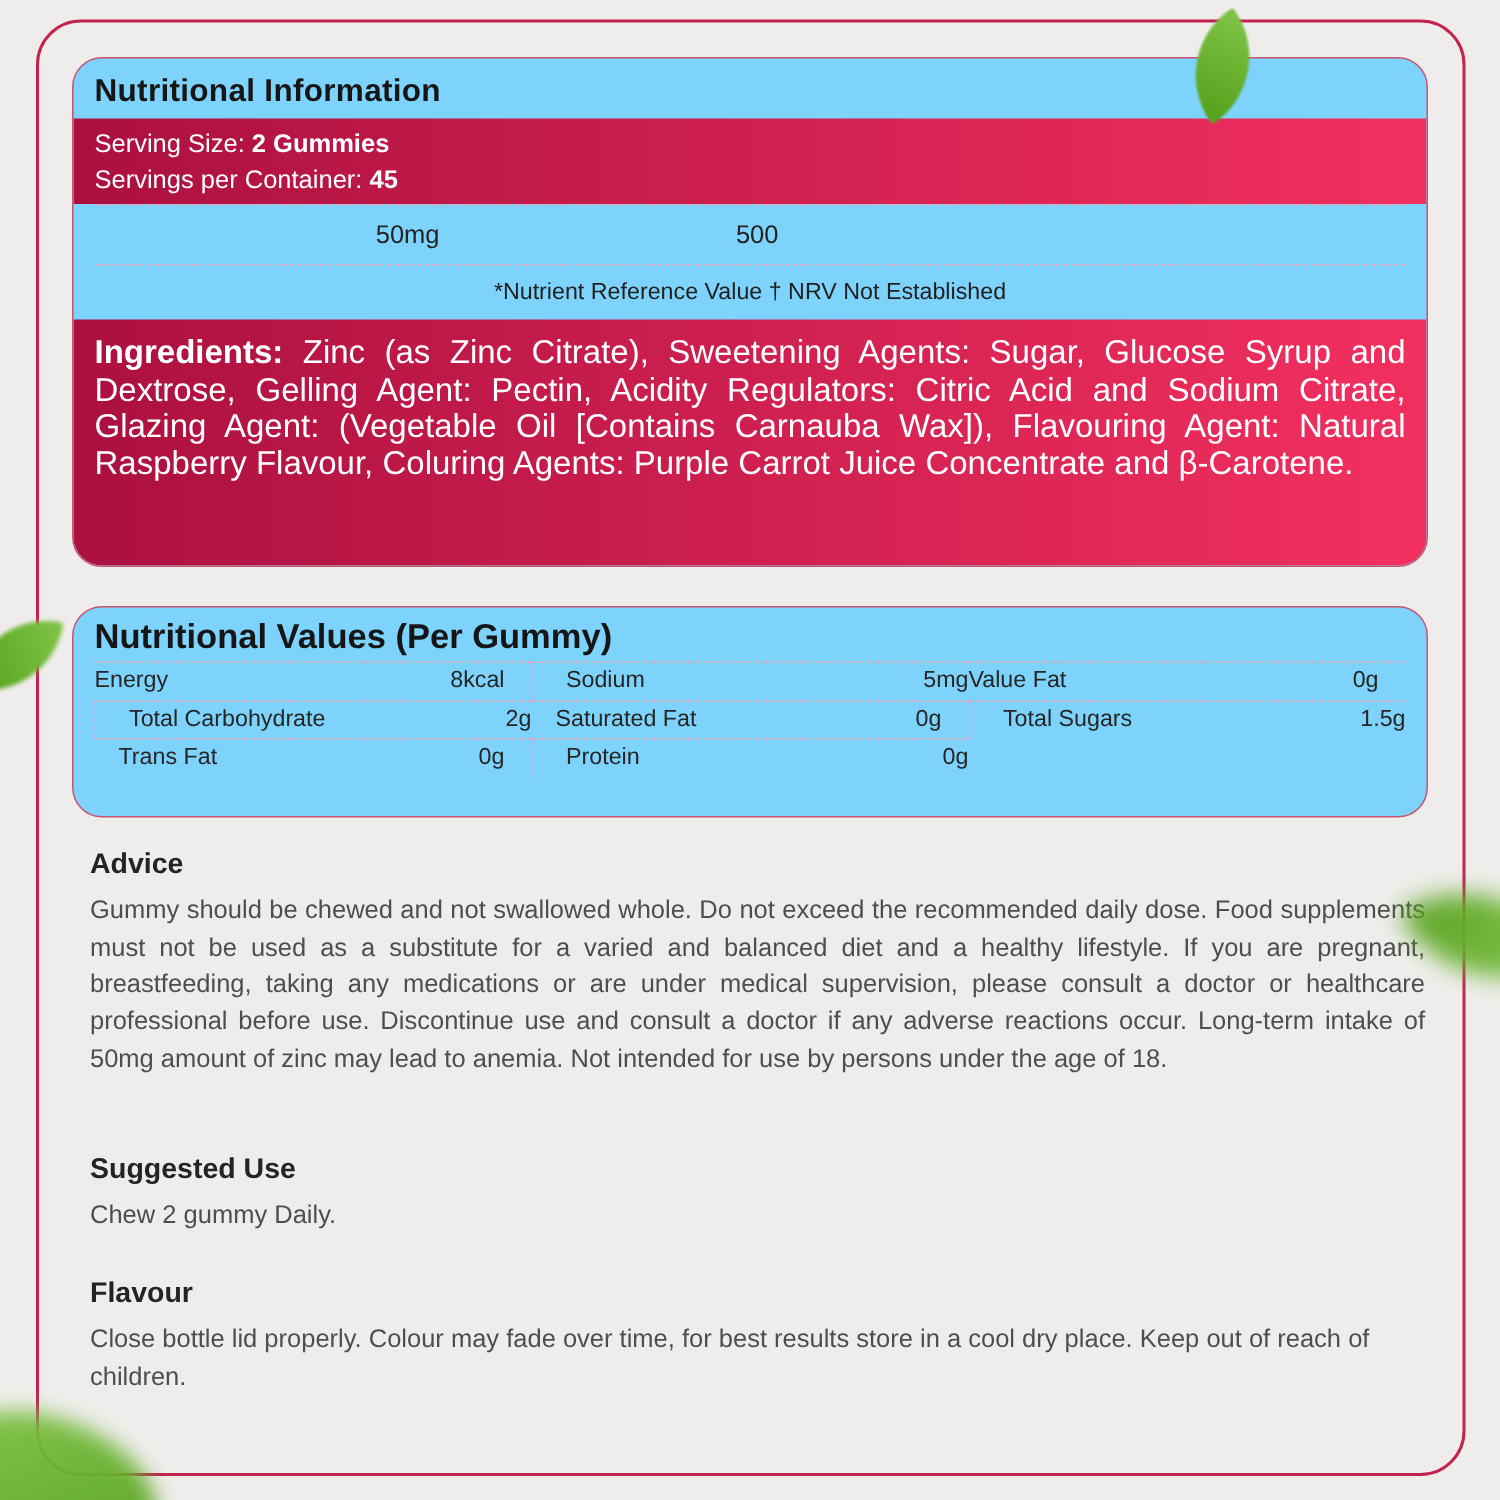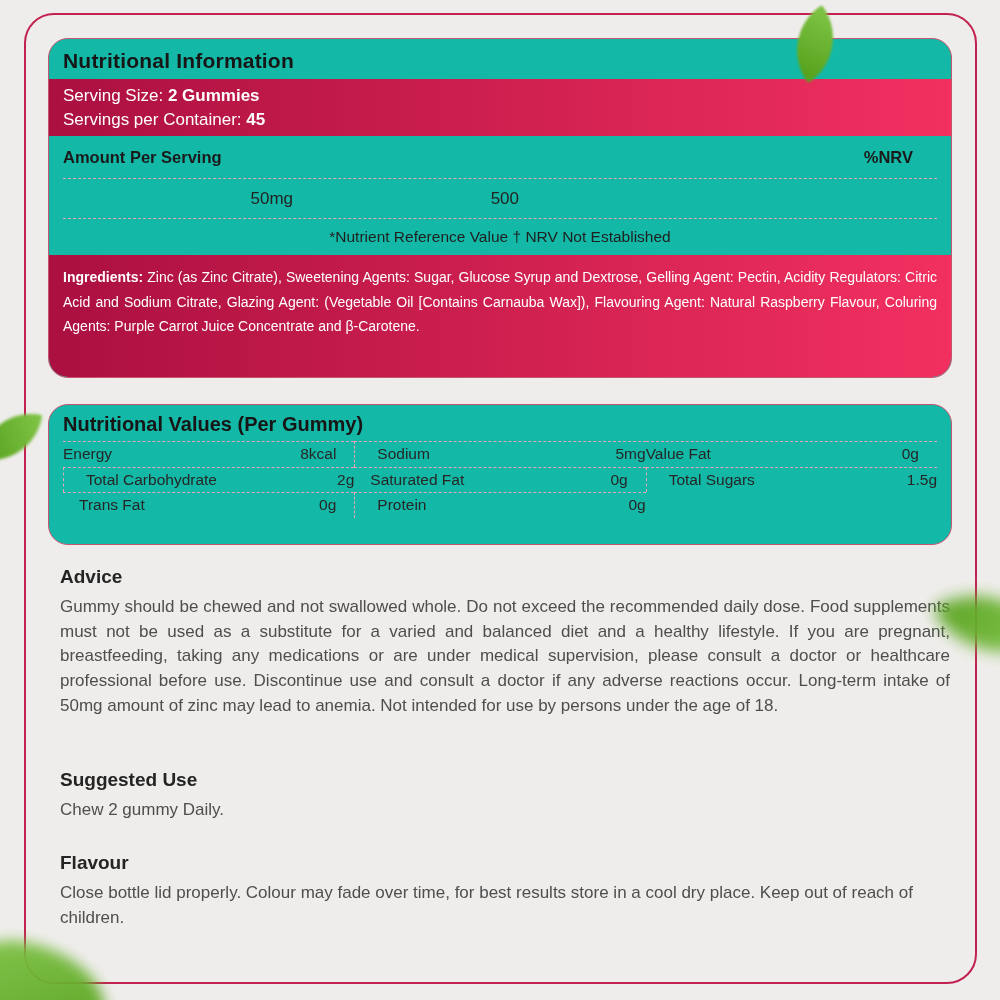--- a/index.html
+++ b/index.html
@@ -19,21 +19,21 @@
     border: 2px solid #c22250;
     border-radius: 30px;
     z-index: 0;
   }
 
   
   .card {
     position: absolute;
     left: 48px;
     width: 904px;
-    background: #14b8a6;
+    background: #7dd3fc;
     border: 1.5px solid #c85570;
     border-radius: 20px;
     overflow: hidden;
     z-index: 2;
   }
   .card-top { top: 38px; height: 340px; display: flex; flex-direction: column; }
   .card-values { top: 404px; height: 141px; }
 
   .panel-title {
     height: 40px;
@@ -89,33 +89,33 @@
     font-size: 15.5px;
     color: #1f1f1f;
   }
 
   .ingredients-block {
     flex: 1;
     background: linear-gradient(90deg, #ab1040 0%, #f23060 100%);
     border-radius: 0 0 19px 19px;
     color: #ffffff;
     padding: 10px 14px;
-    font-size: 14px;
+    font-size: 22px;
     line-height: 24.5px;
     text-align: justify;
   }
   .ingredients-block b { font-weight: bold; }
 
   
   .values-title {
     height: 36px;
     display: flex;
     align-items: center;
     padding: 2px 14px 0 14px;
-    font-size: 20px;
+    font-size: 23px;
     font-weight: bold;
     color: #161616;
   }
   .values-grid {
     display: grid;
     grid-template-columns: 1fr 1fr 1fr;
     margin: 0 14px;
   }
   .vcell {
     height: 25.5px;
@@ -194,25 +194,20 @@
 
 <div class="card card-top">
   <div class="panel-title">Nutritional Information</div>
 
   <div class="serving-band">
     <div><span>Serving Size: </span><b>2 Gummies</b></div>
     <div><span>Servings per Container: </span><b>45</b></div>
   </div>
 
   <div class="aps-table">
-    <div class="aps-header">
-      <div class="col-name">Amount Per Serving</div>
-      <div class="col-amount"></div>
-      <div class="col-nrv">%NRV</div>
-    </div>
     <div class="aps-row">
       <div class="col-amount">50mg</div>
       <div class="col-nrv">500</div>
     </div>
     <div class="aps-note">*Nutrient Reference Value † NRV Not Established</div>
   </div>
 
   <div class="ingredients-block"><b>Ingredients:</b><span> Zinc (as Zinc Citrate), Sweetening Agents: Sugar, Glucose Syrup and Dextrose, Gelling Agent: Pectin, Acidity Regulators: Citric Acid and Sodium Citrate, Glazing Agent: (Vegetable Oil [Contains Carnauba Wax]), Flavouring Agent: Natural Raspberry Flavour, Coluring Agents: Purple Carrot Juice Concentrate and β-Carotene.</span></div>
 </div>
 

